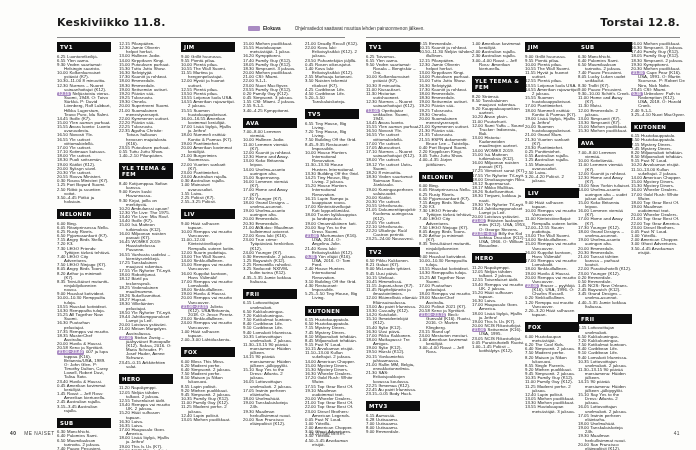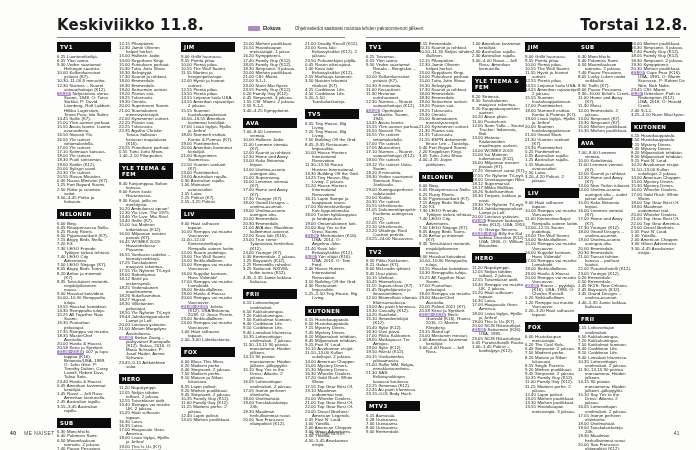--- a/index.html
+++ b/index.html
@@ -2,25 +2,25 @@
 <html><head>
 <meta charset="utf-8">
 <style>
   html,body{margin:0;padding:0;}
   body{
     width:696px;height:450px;position:relative;overflow:hidden;
     background:#fdfdfb;font-family:"Liberation Sans",sans-serif;
     -webkit-text-size-adjust:none;
   }
   .page-title{
-    position:absolute;top:16px;font-size:15px;font-weight:bold;color:#1b1b1b;
+    position:absolute;top:16px;font-size:11px;font-weight:bold;color:#1b1b1b;
     letter-spacing:.2px;font-family:"DejaVu Sans",sans-serif;
   }
   #title-left{left:57px;}
-  #title-right{right:8px;text-align:left;}
+  #title-right{right:16px;text-align:left;}
   .rule{position:absolute;height:1px;background:#888;top:37px;}
   #rule-left{left:57px;width:288px;}
   #rule-right{left:366px;width:314px;}
   
   #legend{position:absolute;left:248px;top:26px;font-size:4.6px;color:#333;display:flex;align-items:center;}
   #legend .swatch{width:12px;height:5px;border-radius:1px;margin-right:3px;}
   #legend .lg-label{font-weight:bold;margin-right:14px;color:#222;}
   
   .col{position:absolute;top:42px;width:54px;color:#1c1c1c;}
   .c-l0{left:57px;}.c-l1{left:119px;}.c-l2{left:181px;}.c-l3{left:243px;}.c-l4{left:305px;}

